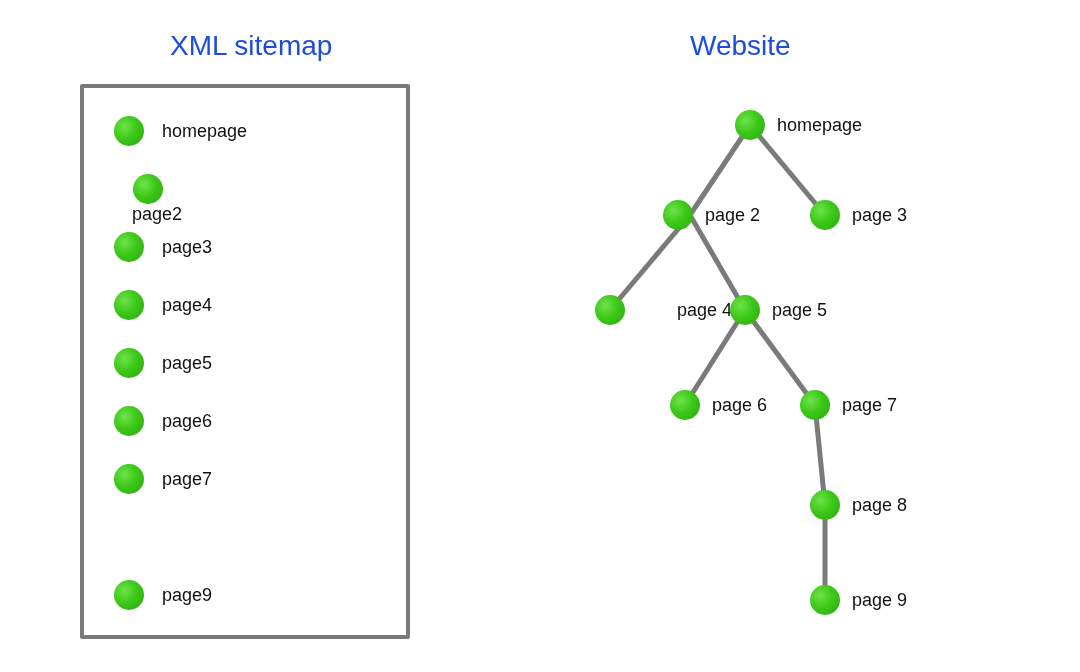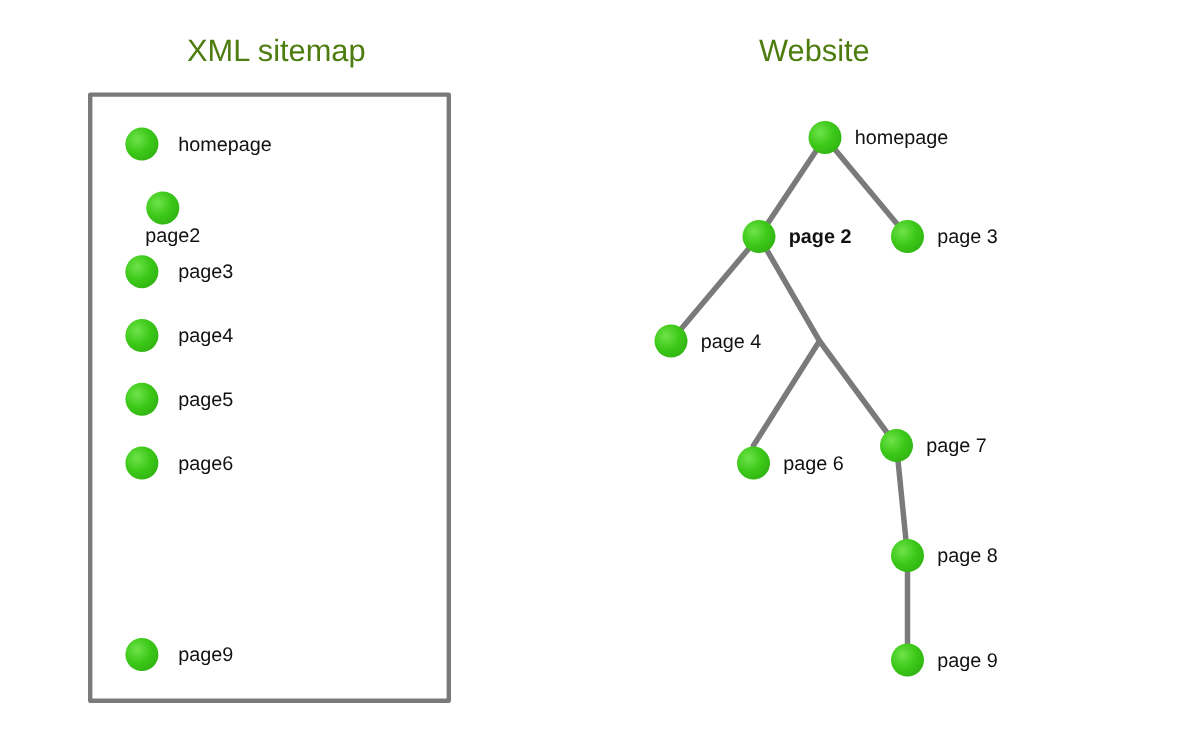--- a/index.html
+++ b/index.html
@@ -10,21 +10,21 @@
     body {
       font-family: Arial, Helvetica, sans-serif;
       background: #ffffff;
       width: 1080px;
       height: 672px;
       position: relative;
     }
     .heading {
       font-size: 28px;
       font-weight: 400;
-      color: #4d7c0f;
+      color: #1d4ed8;
       position: absolute;
     }
     .heading-left {
       left: 170px;
       top: 30px;
     }
     .heading-right {
       left: 690px;
       top: 30px;
     }
@@ -108,20 +108,24 @@
     <span class="sitemap-label">page4</span>
   </div>
   <div class="sitemap-item" style="left:30px; top:260px;">
     <span class="dot"></span>
     <span class="sitemap-label">page5</span>
   </div>
   <div class="sitemap-item" style="left:30px; top:318px;text-align:center;">
     <span class="dot"></span>
     <span class="sitemap-label">page6</span>
   </div>
+  <div class="sitemap-item" style="left:30px; top:376px;">
+    <span class="dot"></span>
+    <span class="sitemap-label">page7</span>
+  </div>
   <div class="sitemap-item" style="left:30px; top:492px;">
     <span class="dot"></span>
     <span class="sitemap-label">page9</span>
   </div>
 </div>
 
 <div class="tree">
   <svg width="560" height="570">
 
     <line class="tree-line" x1="250" y1="35" x2="190" y2="125"></line>
@@ -139,37 +143,41 @@
     <line class="tree-line" x1="315" y1="315" x2="325" y2="415"></line>
 
     <line class="tree-line" x1="325" y1="415" x2="325" y2="510"></line>
   </svg>
 
   <div class="node" style="left:235px; top:20px;">
     <span class="dot"></span>
     <span class="node-label">homepage</span>
   </div>
 
-  <div class="node" style="left:175px; top:110px;font-weight:bold;">
+  <div class="node" style="left:163px; top:110px;">
     <span class="dot"></span>
     <span class="node-label">page 2</span>
   </div>
 
   <div class="node" style="left:310px; top:110px;">
     <span class="dot"></span>
     <span class="node-label">page 3</span>
   </div>
 
-  <div class="node" style="left:95px; top:205px;">
+  <div class="node" style="left:95px; top:205px;gap:40px;">
     <span class="dot"></span>
     <span class="node-label">page 4</span>
   </div>
 
+  <div class="node" style="left:230px; top:205px;">
+    <span class="dot"></span>
+    <span class="node-label">page 5</span>
+  </div>
 
-  <div class="node" style="left:170px; top:300px;margin-top:16px;">
+  <div class="node" style="left:170px; top:300px;">
     <span class="dot"></span>
     <span class="node-label">page 6</span>
   </div>
 
   <div class="node" style="left:300px; top:300px;text-align:center;">
     <span class="dot"></span>
     <span class="node-label">page 7</span>
   </div>
 
   <div class="node" style="left:310px; top:400px;">

